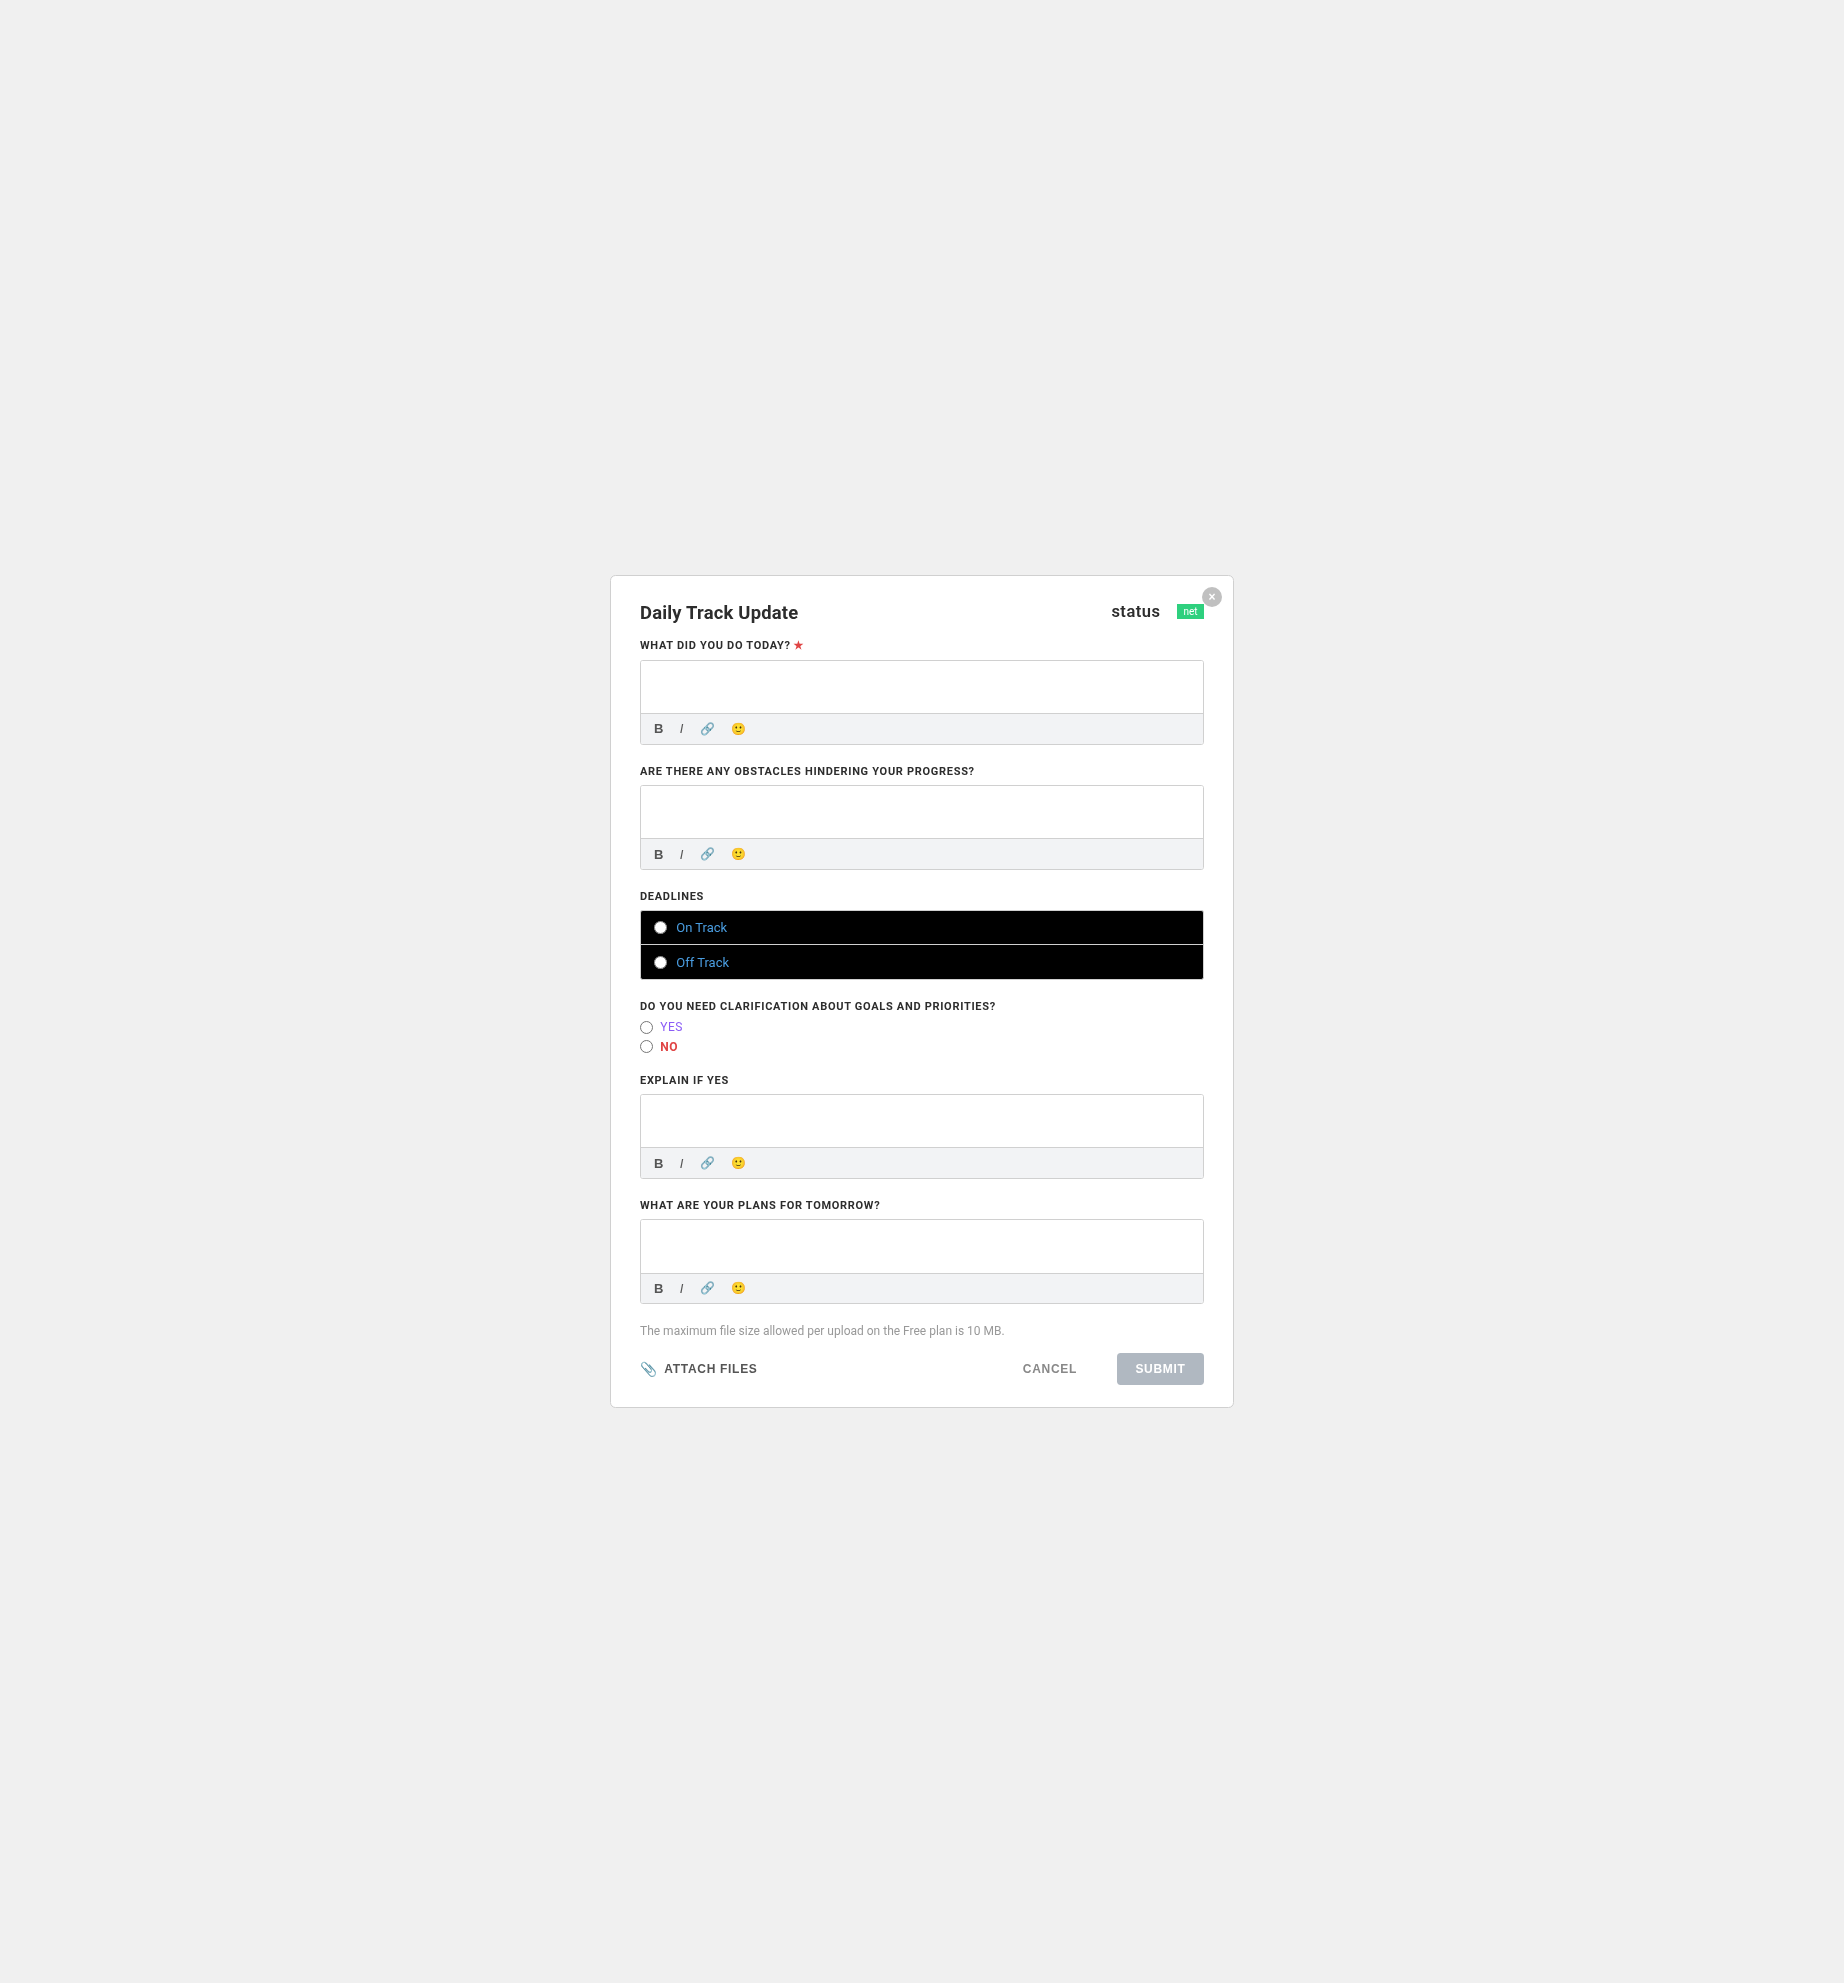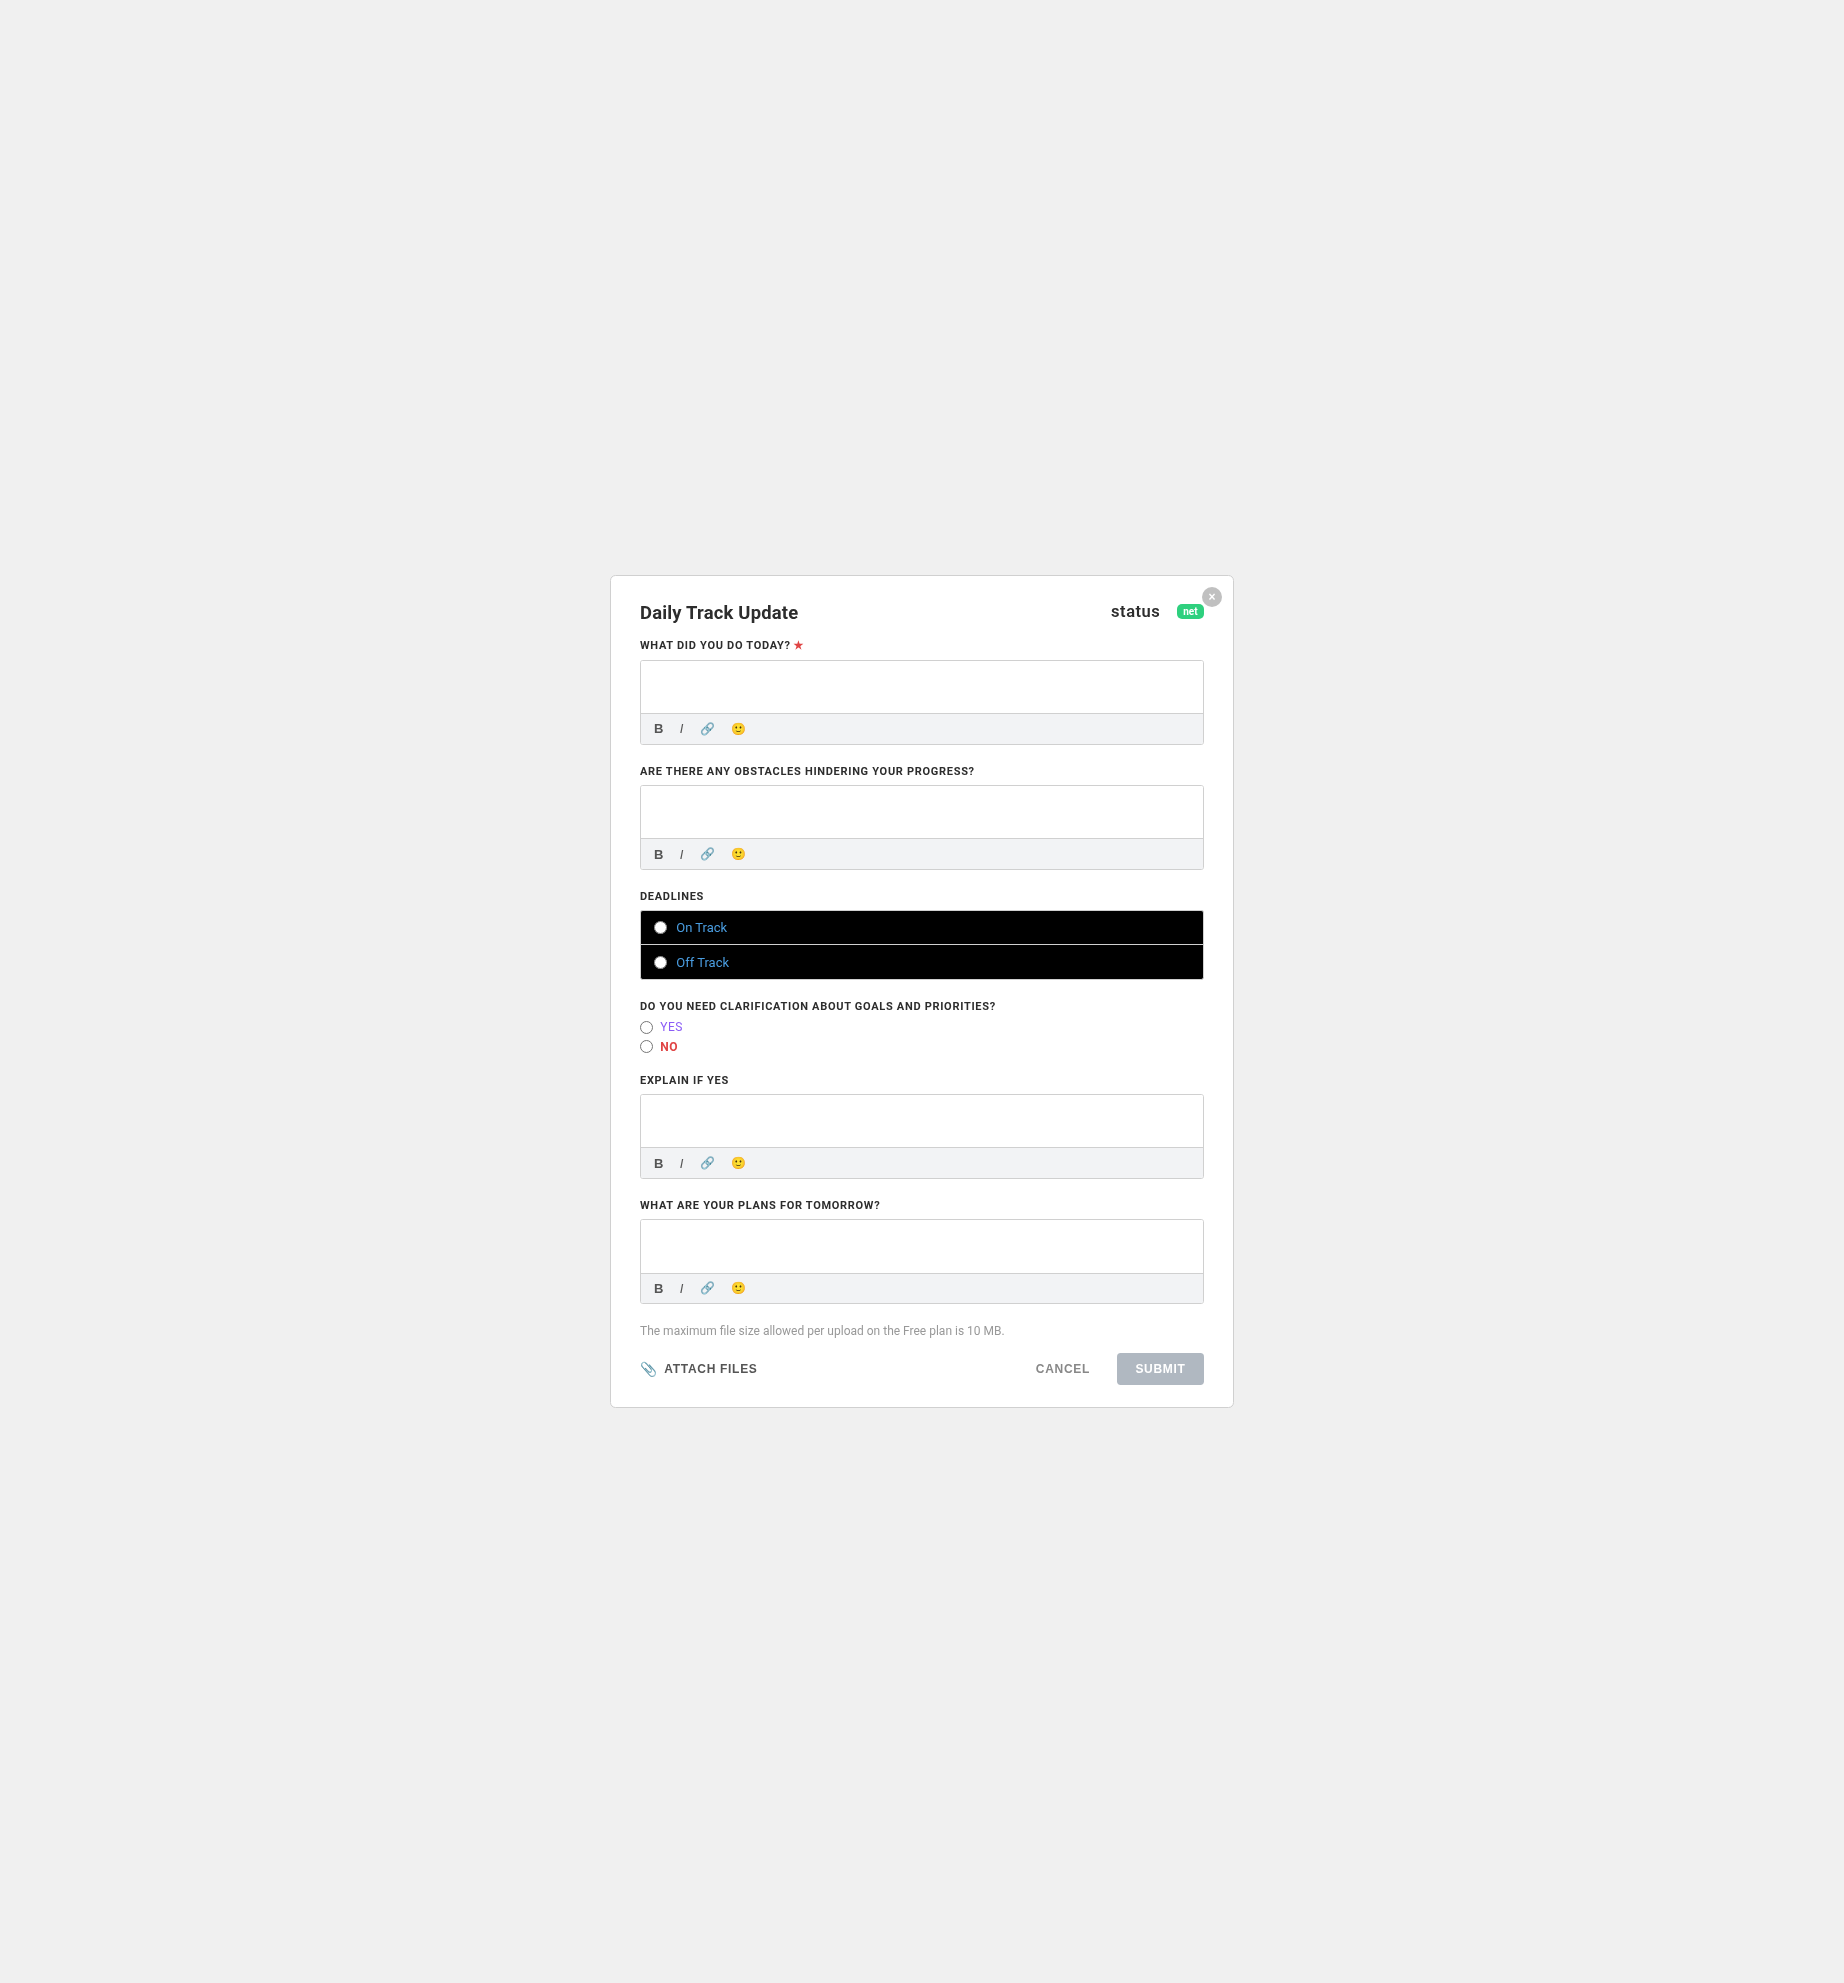--- a/index.html
+++ b/index.html
@@ -55,23 +55,23 @@
       font-size: 16.5px;
       font-weight: 600;
       color: #2d2d2d;
       letter-spacing: 0.5px;
     }
 
     .brand-badge {
       background-color: #2ed07e;
       color: #ffffff;
       font-size: 10px;
-      font-weight: 700;
+      font-weight: 400;
       padding: 1.8px 6.4px;
-      border-radius: 5px;
+      border-radius: 0;
       margin-left: 4.6px;
     }
 
     .close-btn {
       position: absolute;
       top: 11px;
       right: 11px;
       width: 20px;
       height: 20px;
       border-radius: 50%;
@@ -262,21 +262,21 @@
       padding: 0;
     }
 
     .paperclip-icon {
       font-size: 13.8px;
       color: #666;
     }
 
     .footer-actions {
       display: flex;
-      gap: 16px;
+      gap: 29px;
       align-items: center;
     }
 
     .cancel-btn {
       background: none;
       border: none;
       cursor: pointer;
       color: #888;
       font-size: 12px;
       font-weight: 700;

